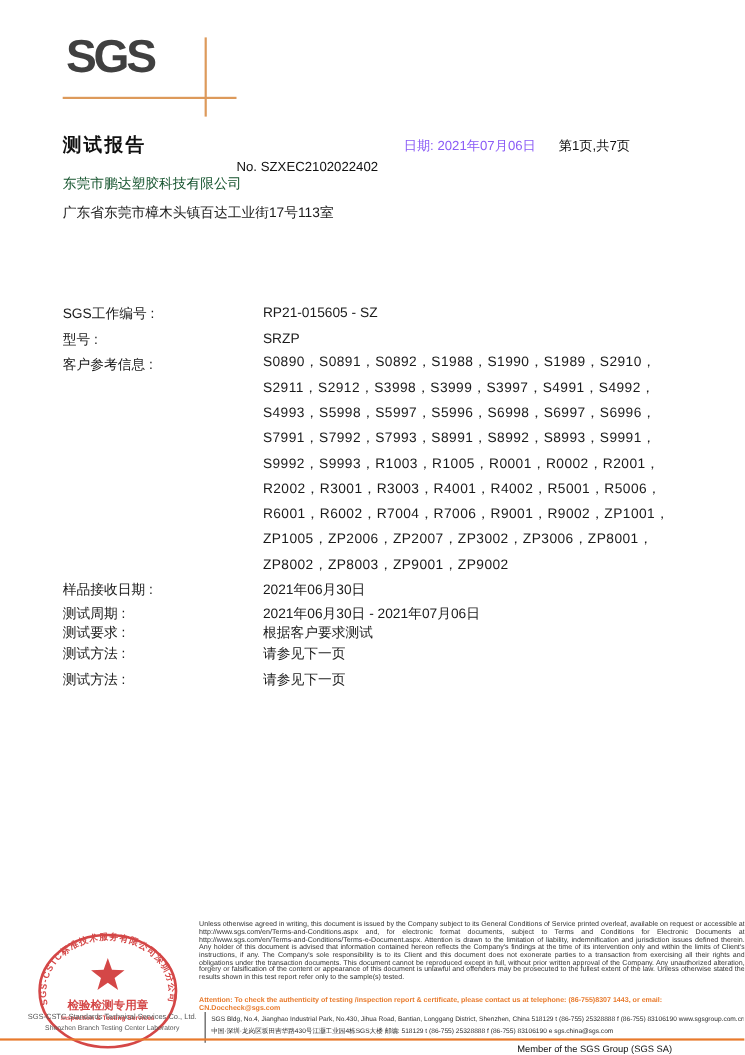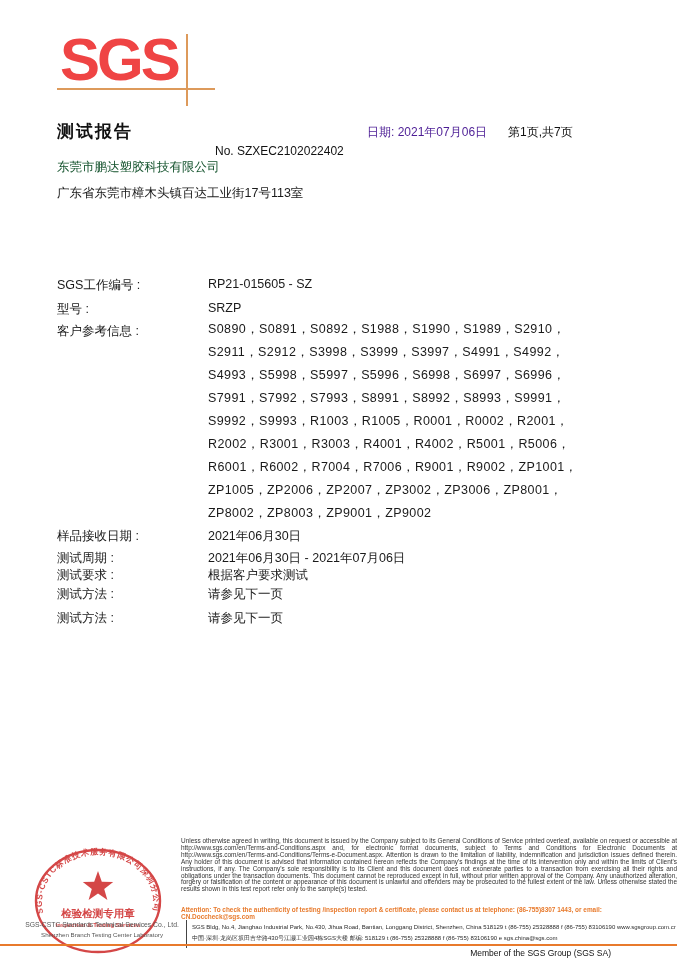--- a/index.html
+++ b/index.html
@@ -2,34 +2,34 @@
 <html><head>
 <meta charset="utf-8">
 <style>
   html,body{margin:0;padding:0;background:#ffffff;}
   .page{
     position:relative;width:677px;height:959px;background:#ffffff;overflow:hidden;
     font-family:"Liberation Sans","DejaVu Sans",sans-serif;color:#1f1f1f;
   }
   
   .logo-text{
-    position:absolute;left:60px;top:30px;font-size:60px;font-weight:bold;
-    color:#ef4444;letter-spacing:-3px;line-height:1;text-align:center;
+    position:absolute;left:60px;top:30px;font-size:42px;font-weight:bold;
+    color:#404040;letter-spacing:-3px;line-height:1;text-align:center;
   }
   .logo-hline{position:absolute;left:57px;top:88px;width:158px;height:2px;background:#dd9a5b;}
   .logo-vline{position:absolute;left:186px;top:34px;width:2px;height:72px;background:#dd9a5b;}
   .report-title{position:absolute;left:57px;top:120px;font-size:17px;font-weight:bold;letter-spacing:2px;color:#111;}
   .report-no{position:absolute;left:215px;top:124px;font-size:12px;color:#111;margin-top:20px;}
-  .report-date{position:absolute;left:367px;top:124px;font-size:12px;color:#4c1d95;}
+  .report-date{position:absolute;left:367px;top:124px;font-size:12px;color:#8b5cf6;}
   .report-pages{position:absolute;left:508px;top:124px;font-size:12px;color:#111;}
   .company-name{position:absolute;left:57px;top:159px;font-size:12.5px;color:#14532d;}
   .company-address{position:absolute;left:57px;top:185px;font-size:12.5px;color:#1a1a1a;}
   .sample-statement{position:absolute;left:57px;top:251px;font-size:12.5px;color:#1a1a1a;}
   
-  .row{position:absolute;left:57px;width:570px;display:flex;align-items:flex-start;}
+  .row{position:absolute;left:57px;width:570px;display:flex;align-items:flex-start;gap:31px;}
   .flabel{width:151px;flex:0 0 151px;font-size:12.5px;color:#1a1a1a;}
   .fvalue{flex:1;font-size:12.5px;color:#1a1a1a;width:414px;}
   .codes{white-space:pre-line;line-height:23px;letter-spacing:0.4px;}
   .conclusion-text{line-height:22.5px;width:408px;}
   
   .stamp{position:absolute;left:30px;top:845px;width:136px;height:112px;opacity:0.88;}
   
   .footer-company{position:absolute;left:18px;top:920px;width:168px;text-align:center;color:#555;line-height:1.5;}
   .footer-company .l1{font-size:6.8px;}
   .footer-company .l2{font-size:6.2px;}

